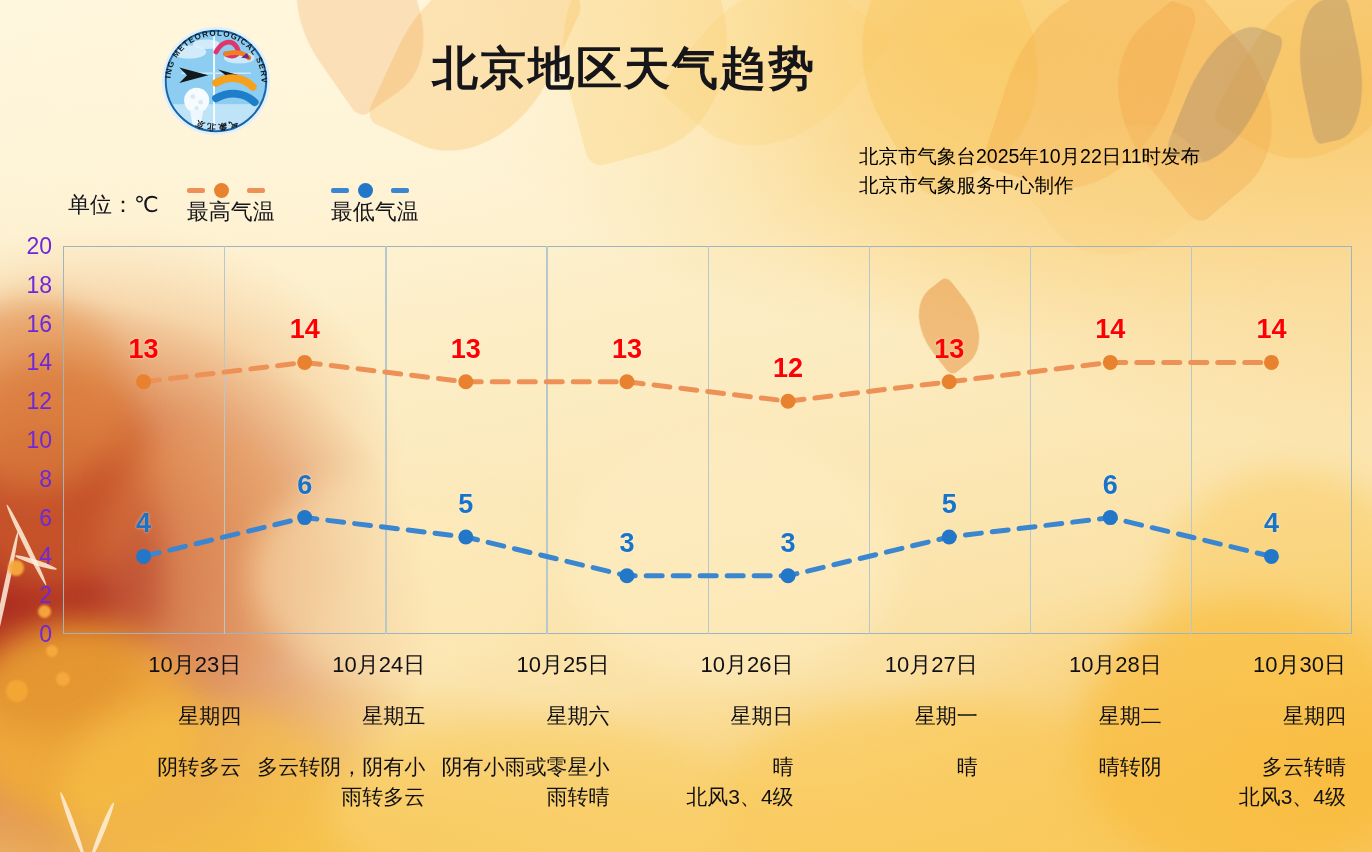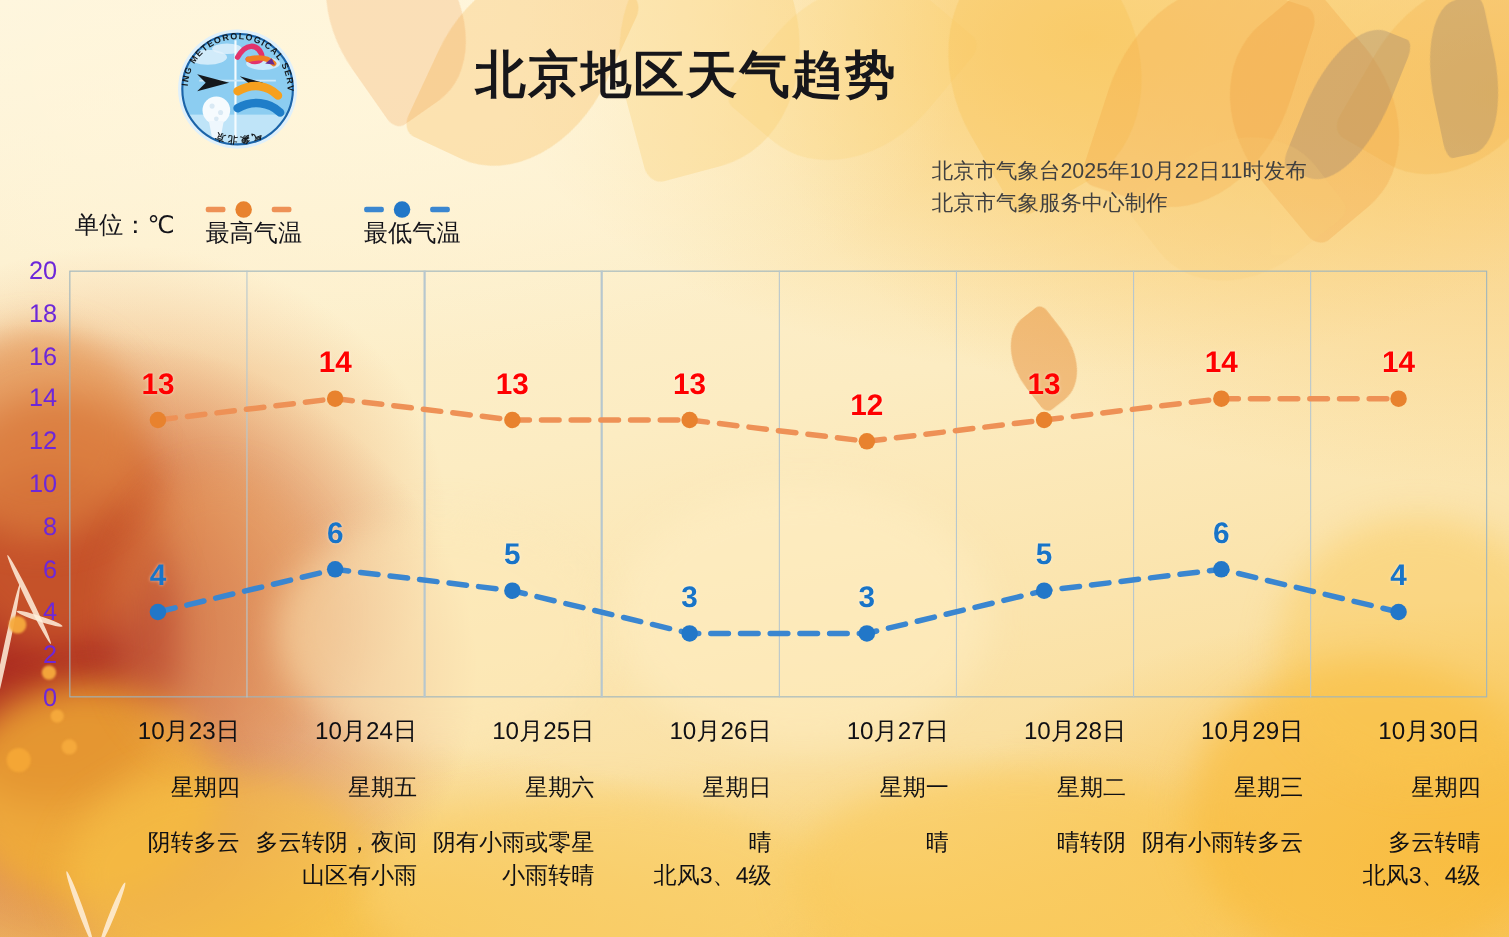--- a/index.html
+++ b/index.html
@@ -30,22 +30,22 @@
 
   
   #logo{position:absolute;left:158px;top:22px;width:116px;height:118px;z-index:5;}
 
   
   #title{
     position:absolute;left:0;top:38px;width:1248px;text-align:center;z-index:6;
     font-size:46px;font-weight:bold;color:#16161a;letter-spacing:2px;
     font-family:"DejaVu Sans","Liberation Sans",sans-serif;
   }
-  #pub{position:absolute;right:184px;top:142px;z-index:6;text-align:left;
-       font-size:19.5px;color:#404040;line-height:29px;white-space:nowrap;}
+  #pub{position:absolute;right:172px;top:142px;z-index:6;text-align:left;
+       font-size:19.5px;color:#000000;line-height:29px;white-space:nowrap;}
 
   
   #legend{position:absolute;left:68px;top:183px;z-index:6;display:flex;align-items:center;gap:0;}
   #legend .unit{font-size:22px;color:#14141a;margin-right:18px;white-space:nowrap;}
   #legend .lgitem{display:flex;align-items:center;margin-right:46px;flex-direction:column;}
   #legend .lgitem .lbl{font-size:22px;color:#14141a;margin-left:10px;white-space:nowrap;}
   .lgmark{display:inline-block;position:relative;width:78px;height:14px;}
   .lgmark .seg{position:absolute;top:5px;height:4.5px;border-radius:2px;}
   .lgmark .seg.a{left:0;width:18px;}
   .lgmark .seg.b{right:0;width:18px;}
@@ -253,21 +253,21 @@
 
 <div id="days">
     <div class="day">
       <div class="date">10月23日</div>
       <div class="week">星期四</div>
       <div class="desc">阴转多云</div>
     </div>
     <div class="day">
       <div class="date">10月24日</div>
       <div class="week">星期五</div>
-      <div class="desc">多云转阴，夜间山区有小雨</div>
+      <div class="desc">多云转阴，阴有小雨转多云</div>
     </div>
     <div class="day">
       <div class="date">10月25日</div>
       <div class="week">星期六</div>
       <div class="desc">阴有小雨或零星小雨转晴</div>
     </div>
     <div class="day">
       <div class="date">10月26日</div>
       <div class="week">星期日</div>
       <div class="desc">晴<br>北风3、4级</div>
@@ -276,22 +276,17 @@
       <div class="date">10月27日</div>
       <div class="week">星期一</div>
       <div class="desc">晴</div>
     </div>
     <div class="day">
       <div class="date">10月28日</div>
       <div class="week">星期二</div>
       <div class="desc">晴转阴</div>
     </div>
     <div class="day">
-      <div class="date">10月29日</div>
-      <div class="week">星期三</div>
-      <div class="desc">阴有小雨转多云</div>
-    </div>
-    <div class="day">
       <div class="date">10月30日</div>
       <div class="week">星期四</div>
       <div class="desc">多云转晴<br>北风3、4级</div>
     </div>
   </div>
 
 </body></html>

